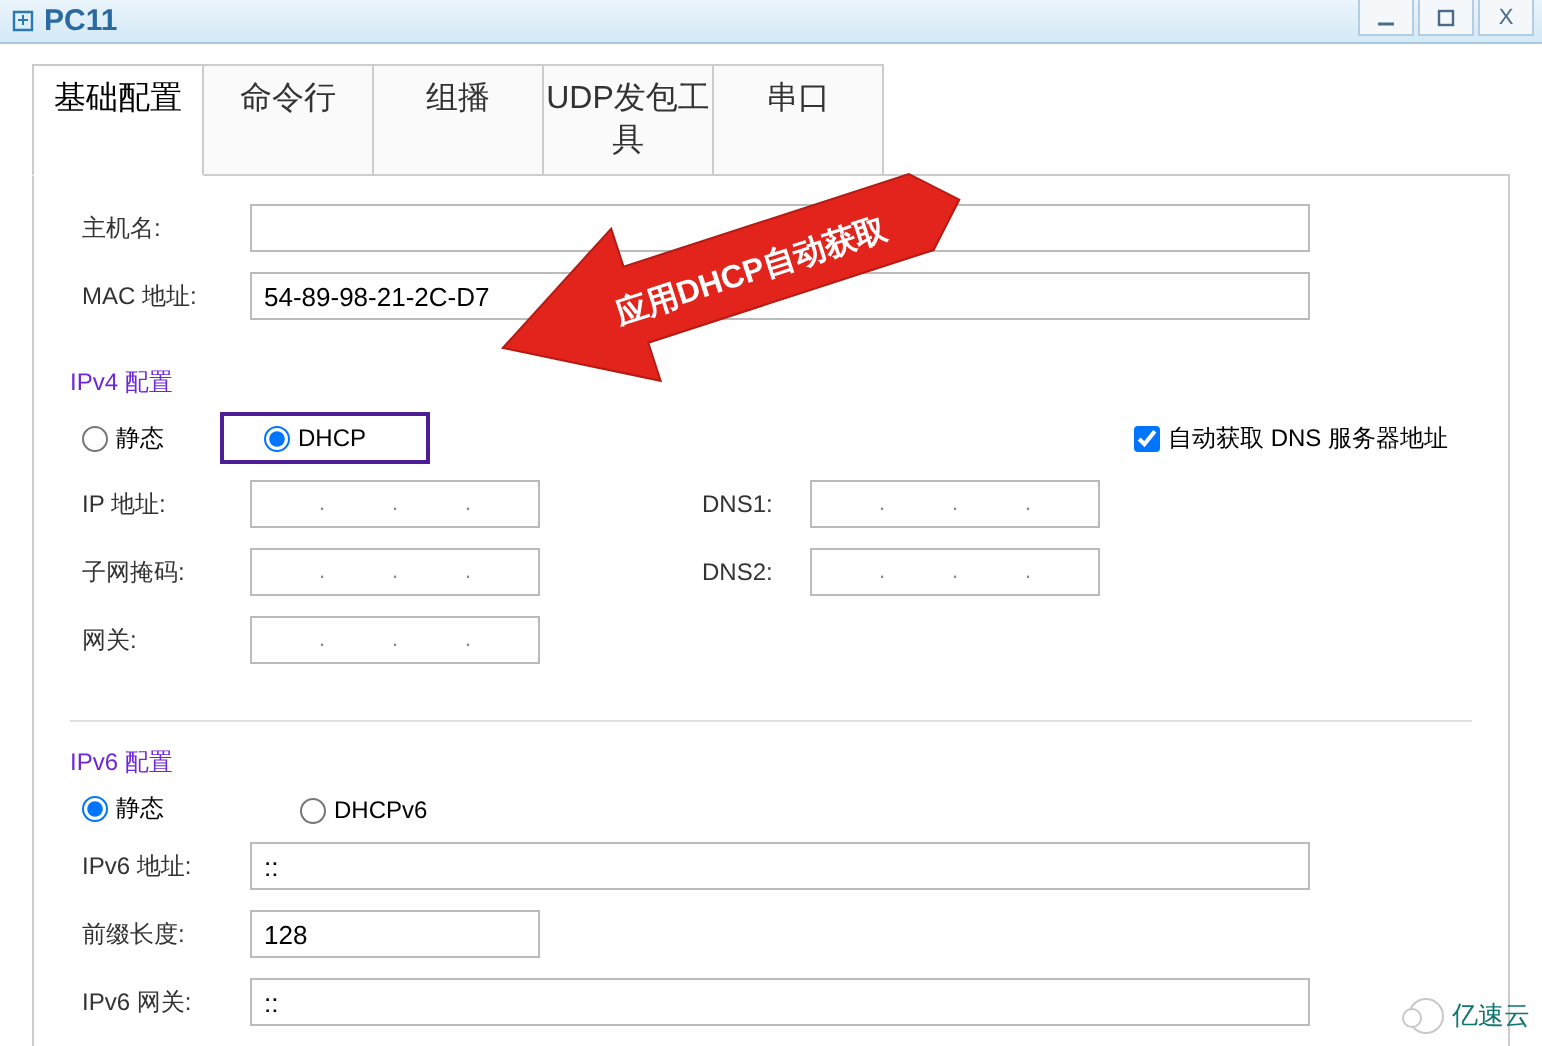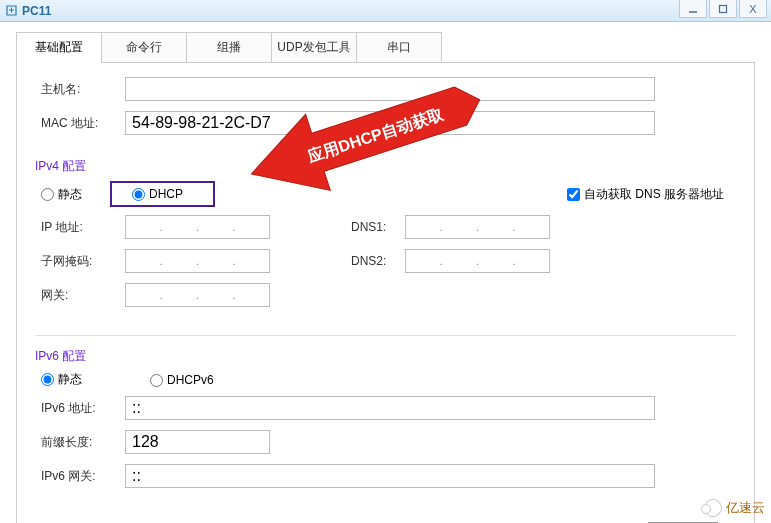--- a/index.html
+++ b/index.html
@@ -1,35 +1,35 @@
 <!DOCTYPE html>
 <html><head>
 <meta charset="utf-8">
 <style>
   * { box-sizing: border-box; margin: 0; padding: 0; }
   body { font-family: "Microsoft YaHei", Arial, sans-serif; font-size: 12px; background: #fff; width: 771px; height: 523px; position: relative; overflow: hidden; }
   
   .titlebar { height: 22px; background: linear-gradient(#eaf4fb, #d5e9f7); border-bottom: 1px solid #a6c9e2; display: flex; align-items: center; padding: 0 4px; }
   .titlebar .icon { width: 14px; height: 14px; margin-right: 4px; display: flex; align-items: center; justify-content: center; color: #2a7ab0; }
-  .titlebar .title { color: #2a6aa0; font-weight: bold; font-size: 12px; }
+  .titlebar .title { color: #2a6aa0; font-weight: bold; font-size: 15px; }
   .win-controls { position: absolute; right: 4px; top: 0; display: flex; gap: 2px; }
   .win-btn { width: 28px; height: 18px; background: #f4f8fb; border: 1px solid #b5cde0; border-top: none; display: flex; align-items: center; justify-content: center; font-size: 11px; color: #4a6b8a; cursor: pointer; }
   .win-btn svg { display: block; }
   
   .content { padding: 10px 16px 0 16px; }
   
   .tabs { display: flex; border-bottom: 1px solid #ccc; }
-  .tab { padding: 6px 0; width: 86px; text-align: center; border: 1px solid #ccc; border-bottom: none; background: #fafafa; margin-right: -1px; cursor: pointer; font-size: 12px; color: #333; }
+  .tab { padding: 6px 0; width: 86px; text-align: center; border: 1px solid #ccc; border-bottom: none; background: #fafafa; margin-right: -1px; cursor: pointer; font-size: 16px; color: #333; }
   .tab.active { background: #fff; border-bottom: 1px solid #fff; margin-bottom: -1px; color: #000; }
   
   .panel { border: 1px solid #ccc; border-top: none; padding: 14px 18px 8px 18px; background: #fff; }
   
   .row { display: flex; align-items: center; margin-bottom: 10px; min-height: 24px; }
   .lbl { width: 90px; color: #333; padding-left: 6px; }
-  .text-input { flex: 1; max-width: 530px; height: 24px; border: 1px solid #bbb; padding: 2px 6px; font-size: 16px; background: #fff; }
+  .text-input { flex: 1; max-width: 530px; height: 24px; border: 1px solid #bbb; padding: 2px 6px; font-size: 13px; background: #fff; }
   .text-input.short { width: 145px; flex: none; }
   
   .ip-box { width: 145px; height: 24px; border: 1px solid #bbb; background: #fff; display: flex; align-items: center; justify-content: space-evenly; color: #999; font-size: 11px; }
   .ip-dot { color: #888; }
   
   .section-title { color: #6d28d9; font-size: 12px; margin: 4px 0 6px 0; }
   .two-col { display: flex; gap: 0; }
   .col-left { flex: 0 0 310px; }
   .col-right { flex: 1; }
   
@@ -44,21 +44,21 @@
   fieldset.sec { border: 1px solid #ddd; padding: 8px 12px 10px 0; margin-bottom: 8px; }
   
   .apply-row { display: flex; justify-content: flex-end; padding: 6px 18px 0 0; }
   .apply-btn { width: 70px; height: 24px; border: 1px solid #999; background: linear-gradient(#f8f8f8,#e8e8e8); cursor: pointer; font-size: 12px; }
   
   
   .arrow-wrap { position: absolute; left: 226px; top: 75px; pointer-events: none; }
   .arrow-svg { width: 260px; height: 130px; }
   .arrow-text { fill: #fff; font-size: 16px; font-weight: bold; }
   
-  .watermark { position: absolute; right: 6px; bottom: 6px; display: flex; align-items: flex-end; gap: 4px; color: #a16207; font-size: 13px; }
+  .watermark { position: absolute; right: 6px; bottom: 6px; display: flex; align-items: flex-end; gap: 4px; color: #0f766e; font-size: 13px; }
   .watermark .wm-icon { width: 18px; height: 18px; border: 1.5px solid #c8c8c8; border-radius: 50%; position: relative; }
   .watermark .wm-icon::before { content: ""; position: absolute; width: 8px; height: 8px; border: 1.5px solid #c8c8c8; border-radius: 50%; left: -4px; top: 4px; background: #fff; }
 </style>
 </head>
 <body>
 
 <div class="titlebar">
   <span class="icon">
     <svg width="13" height="13" viewBox="0 0 13 13">
         <path d="M2 2h9v9H2z" fill="none" stroke="#2a7ab0" stroke-width="1.2"></path>

